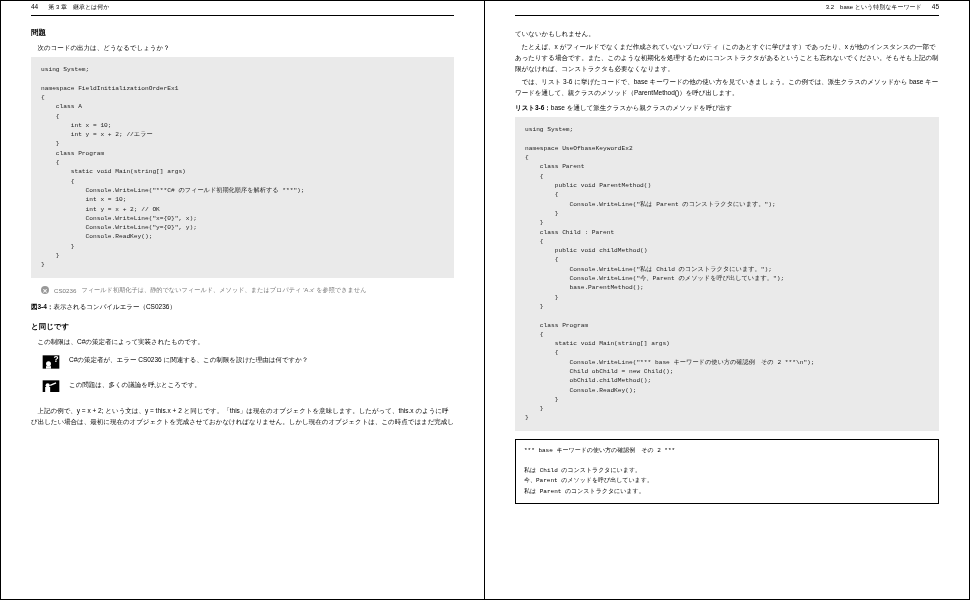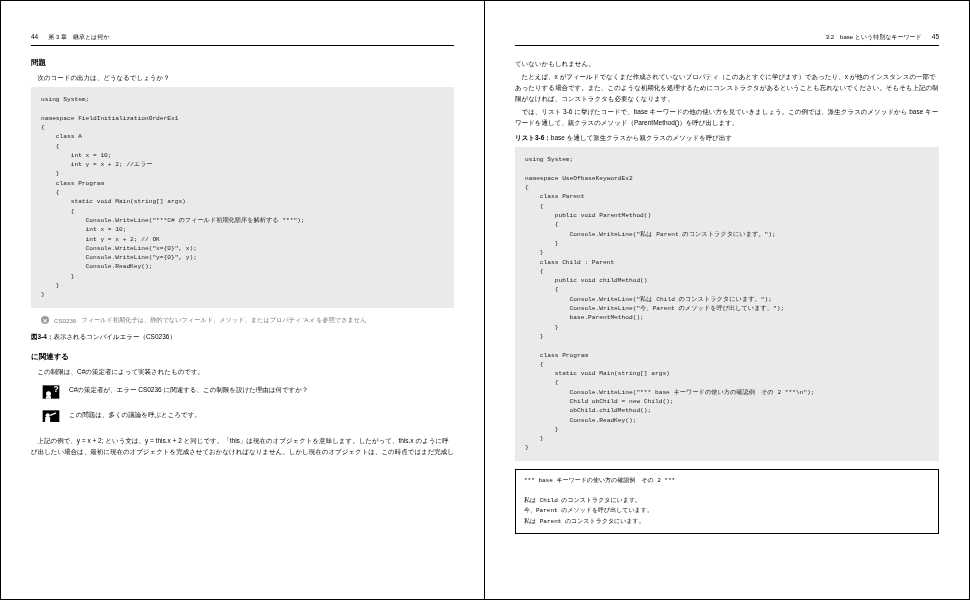--- a/index.html
+++ b/index.html
@@ -9,21 +9,21 @@
     width: 970px;
     height: 600px;
     display: flex;
     border: 1px solid #000;
     font-size: 7px;
     color: #000;
   }
   .page {
     width: 50%;
     height: 100%;
-    padding: 32px 30px 12px 30px;
+    padding: 2px 30px 12px 30px;
     position: relative;
   }
   .page-left { border-right: 1px solid #000; }
   .header-line {
     border-bottom: 0.5px solid #000;
     padding-bottom: 3px;
     margin-bottom: 12px;
     display: flex;
     font-size: 6.5px;
   }
@@ -118,21 +118,21 @@
 
   <div class="error-line">
     <span class="error-icon">✕</span>
     <span>CS0236</span>
     <span>フィールド初期化子は、静的でないフィールド、メソッド、またはプロパティ 'A.x' を参照できません</span>
   </div>
   <div class="fig-label">
     <span>図3-4：</span><span class="normal">表示されるコンパイルエラー（CS0236）</span>
   </div>
 
-  <div class="section-title">に関連する</div>
+  <div class="section-title">と同じです</div>
   <div class="body-text">この制限は、C#の策定者によって実装されたものです。</div>
 
   <div class="icon-row">
     <span class="qa-icon">
       <svg viewBox="0 0 24 24">
           <rect x="2" y="4" width="20" height="16" fill="#000"></rect>
           <circle cx="9" cy="14" r="3" fill="#fff"></circle>
           <rect x="6" y="17" width="6" height="3" fill="#fff"></rect>
           <text x="15" y="12" font-size="10" fill="#fff" font-weight="bold">?</text>
         </svg>

